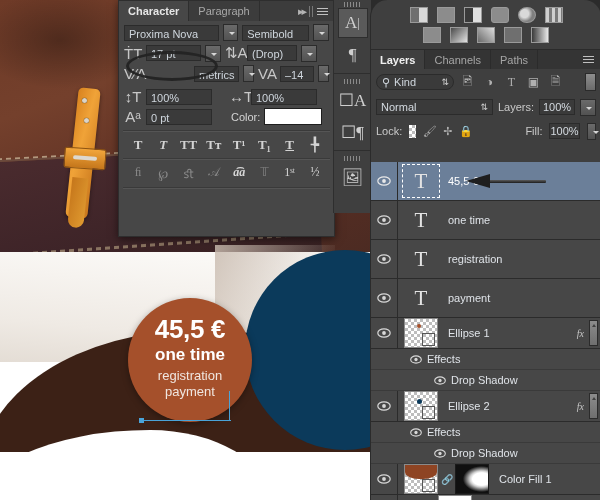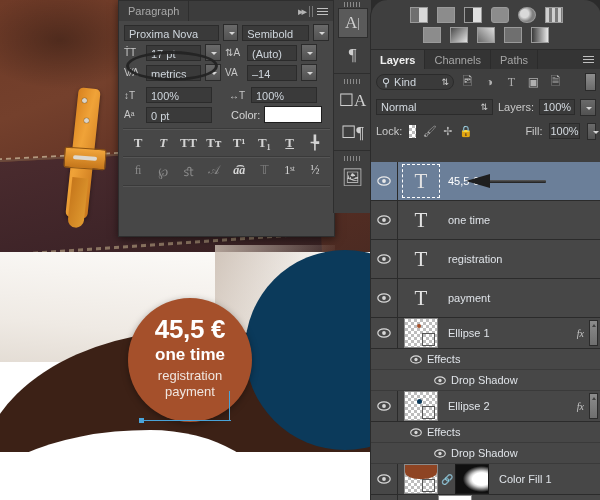--- a/index.html
+++ b/index.html
@@ -89,21 +89,21 @@
   .menuic i{display:block;height:1px;background:#c0c0c0;margin:2px 0;}
   .menuic i:nth-child(1){width:11px}.menuic i:nth-child(2){width:11px}.menuic i:nth-child(3){width:11px}
 
   .crow{display:flex;align-items:center;padding:3px 5px 0 5px;gap:4px;}
   .fld{background:#3a3a3a;border:1px solid #2b2b2b;color:#cfd6dd;height:16px;line-height:16px;
     padding:0 4px;font-size:11px;box-sizing:border-box;}
   .dd{width:16px;height:17px;background:linear-gradient(180deg,#6a6a6a,#525252);
     border:1px solid #2b2b2b;position:relative;box-sizing:border-box;}
   .dd:after{content:"";position:absolute;left:5px;top:7px;border-left:3px solid transparent;
     border-right:3px solid transparent;border-top:3px solid #d6d6d6;}
-  .lbl-ic{width:18px;color:#c8c8c8;font-size:10px;text-align:left;flex:none;}
+  .lbl-ic{width:18px;color:#c8c8c8;font-size:15px;text-align:center;flex:none;}
   .sep{height:1px;background:#3a3a3a;border-bottom:1px solid #555;margin:5px 4px 2px 4px;}
 
   .glyphrow{display:flex;justify-content:space-between;padding:3px 8px;}
   .glyphrow span{color:#d3d3d3;font-family:"Liberation Serif",serif;font-size:13px;font-weight:bold;
     width:22px;text-align:center;}
   .glyphrow.dim span{color:#8a8a8a;font-weight:normal;font-size:12px;}
   .swatch{width:56px;height:15px;background:#fff;border:1px solid #1f1f1f;}
   .stepper{position:relative;}
   .stepper:after{content:"⇕";position:absolute;right:4px;top:0;color:#cfcfcf;font-size:9px;line-height:16px;}
   .circle-annot{position:absolute;left:7px;top:50px;width:86px;height:24px;
@@ -221,20 +221,21 @@
 
     <div class="baseline">
       <div class="bl-line"></div>
       <div class="bl-handle"></div>
       <div class="caret"></div>
     </div>
   </div>
 
   <div id="character-panel">
     <div class="panel-tabs">
+      <div class="ptab active">Character</div>
       <div class="ptab">Paragraph</div>
       <div class="tabfill"></div>
       <div class="tab-ctrl">
         <span class="dblchev">▸▸</span>
         <span class="gripdots"></span>
         <span class="menuic">
             <i></i>
             <i></i>
             <i></i>
           </span>
@@ -246,27 +247,27 @@
       <div class="dd"></div>
       <div class="fld" style="width:68px;">Semibold</div>
       <div class="dd"></div>
     </div>
 
     <div class="crow">
       <span class="lbl-ic">ṪT</span>
       <div class="fld" style="width:55px;">17 pt</div>
       <div class="dd"></div>
       <span class="lbl-ic">⇅A</span>
-      <div class="fld" style="width:50px;">(Auto)</div>
+      <div class="fld" style="width:50px;">(Drop)</div>
       <div class="dd"></div>
     </div>
 
     <div class="crow">
       <span class="lbl-ic">V⁄A</span>
-      <div class="fld" style="width:55px;">metrics</div>
+      <div class="fld" style="width:55px;margin-left:48px;">metrics</div>
       <div class="dd"></div>
       <span class="lbl-ic">VA</span>
       <div class="fld" style="width:50px;">–14</div>
       <div class="dd"></div>
     </div>
 
     <div class="crow" style="padding-top:6px;">
       <span class="lbl-ic">↕T</span>
       <div class="fld" style="width:66px;">100%</div>
       <span class="lbl-ic" style="margin-left:13px;">↔T</span>

